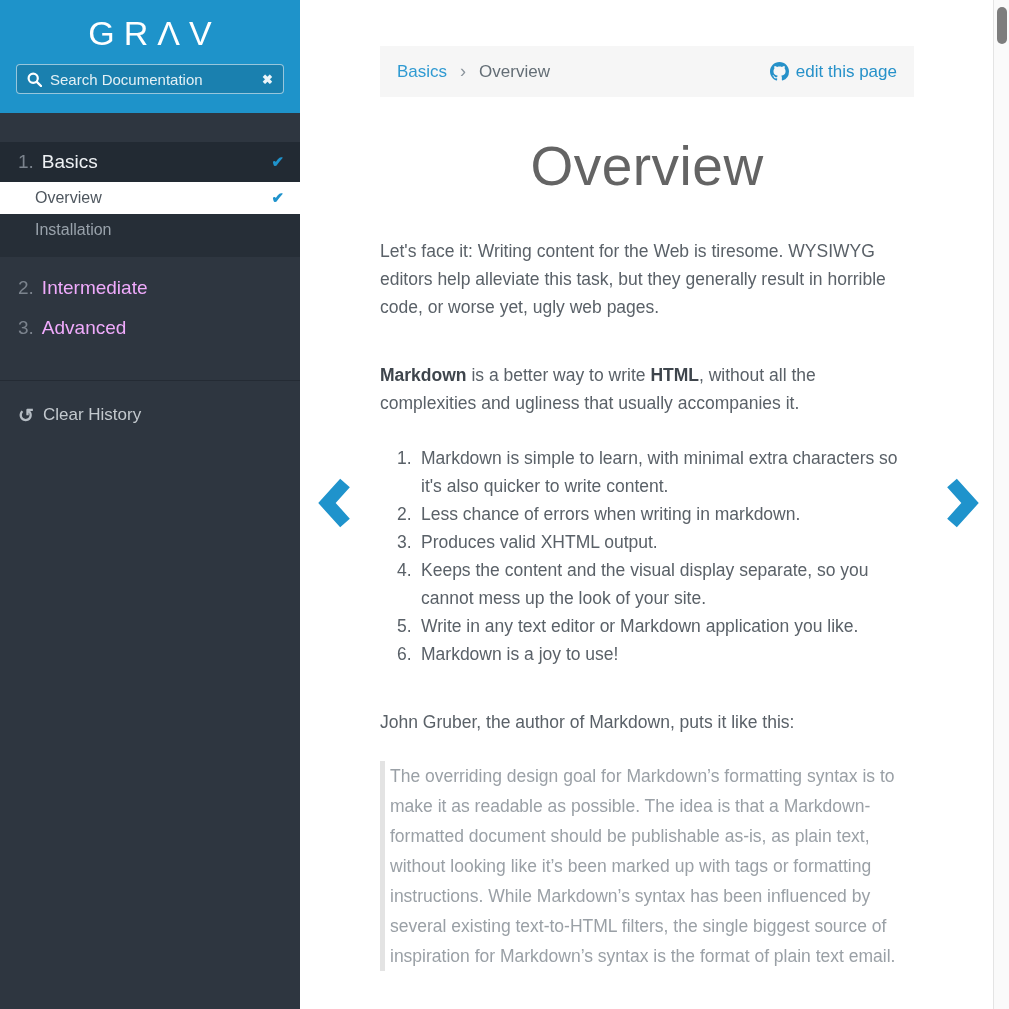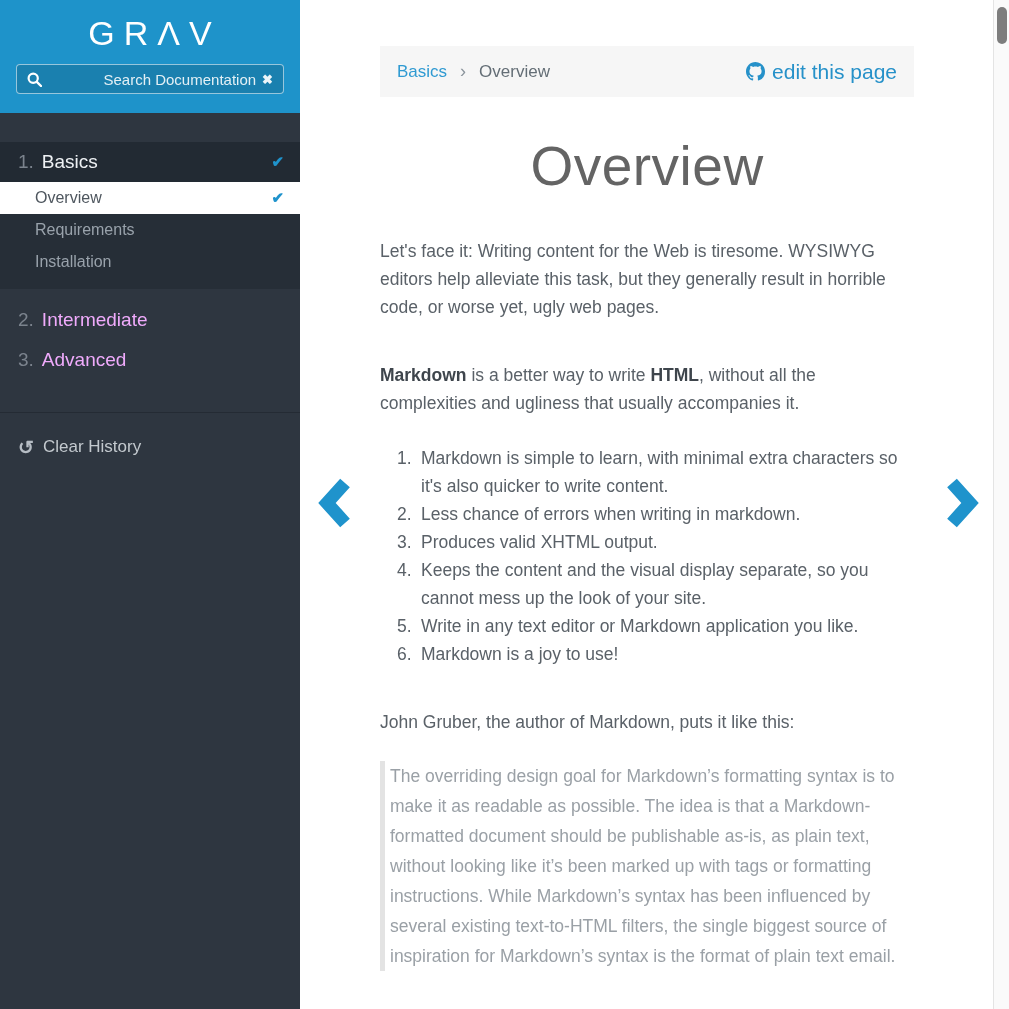--- a/index.html
+++ b/index.html
@@ -6,21 +6,21 @@
   html,body { width:1009px; height:1009px; overflow:hidden; }
   body { font-family:"Liberation Sans", sans-serif; background:#fff; }
   .app { position:relative; width:1009px; height:1009px; display:flex;border-radius:6px; }
 
   
   .sidebar { width:300px; height:100%; background:#2e3640; flex:0 0 300px; display:flex; flex-direction:column; }
   .side-header { height:113px; background:#1e93ca; padding-top:14px; }
   .logo { text-align:center; color:#fff; font-size:34px; font-weight:500; letter-spacing:9px; text-indent:9px; cursor:pointer; }
   .searchbox { margin:11px 16px 0 16px; height:30px; background:rgba(0,0,0,0.13); border:1px solid rgba(255,255,255,0.55); border-radius:4px; display:flex; align-items:center; padding:0 10px; }
   .searchbox svg { flex:0 0 auto; }
-  .searchbox input { flex:1; background:transparent; border:none; outline:none; color:#fff; font-size:15px; margin-left:8px; font-family:"Liberation Sans",sans-serif;text-align:right; }
+  .searchbox input { flex:1; background:transparent; border:none; outline:none; color:#fff; font-size:15px; margin-left:8px; font-family:"Liberation Sans",sans-serif; }
   .searchbox input::placeholder { color:rgba(255,255,255,0.88); opacity:1; }
   .search-clear { color:rgba(255,255,255,0.92); font-size:13px; font-weight:bold; cursor:pointer; margin-left:6px; }
 
   .side-gap { height:29px; }
   .chapter-block { background:#262e37; padding-bottom:11px; }
   .chapter-title { height:40px; display:flex; align-items:center; padding:0 16px 0 18px; font-size:19px; cursor:pointer; }
   .chapter-title.dark { background:#222a33; }
   .chap-num { color:#7b838d; margin-right:8px; }
   .chap-label { color:#eef1f4; }
   .chap-label.dim { color:#f0abfc; }
@@ -34,21 +34,21 @@
   .history-glyph { color:#b6bdc4; font-size:19px; font-weight:bold; margin-right:9px; line-height:1; }
   .clear-label { color:#c3c9ce; font-size:17px; }
 
   
   .main { position:relative; flex:1; background:#fff; height:100%; overflow:hidden; }
   .content { width:534px; margin-left:80px; }
   .crumbbar { margin-top:46px; height:51px; background:#f6f6f6; display:flex; align-items:center; padding:0 17px; font-size:17px; }
   .crumb-link { color:#2f9ad2; cursor:pointer; }
   .crumb-sep { color:#8b949c; margin:0 13px; font-size:18px; }
   .crumb-current { color:#646e76; }
-  .editlink { margin-left:auto; display:flex; align-items:center; color:#2691c9; cursor:pointer; font-size:21px; }
+  .editlink { margin-left:auto; display:flex; align-items:center; color:#2691c9; cursor:pointer; font-size:17px; }
   .editlink svg { margin-right:7px; }
 
   h1.page-title { margin-top:38px; text-align:center; font-size:55px; line-height:62px; font-weight:500; color:#646464; letter-spacing:0.5px; }
 
   .article p { font-size:17.5px; line-height:28px; color:#5a6168; margin-top:40px; }
   .article p.first { }
   .article b { color:#3e454c; font-weight:bold; }
 
   .benefits { margin-top:27px; }
   .benefit-row { display:flex; font-size:17.5px; line-height:28px; color:#5a6168; }
@@ -89,23 +89,20 @@
       <div class="chapter-title dark">
         <span class="chap-num">1.</span>
         <span class="chap-label">Basics</span>
         <span class="spacer"></span>
         <span class="check">✔</span>
       </div>
       <div class="page-item active">
         <span>Overview</span>
         <span class="spacer"></span>
         <span class="check">✔</span>
-      </div>
-      <div class="page-item">
-        <span>Requirements</span>
       </div>
       <div class="page-item">
         <span>Installation</span>
       </div>
     </div>
 
     <div style="height:11px"></div>
 
     <div class="chapter-title standalone">
       <span class="chap-num">2.</span>

